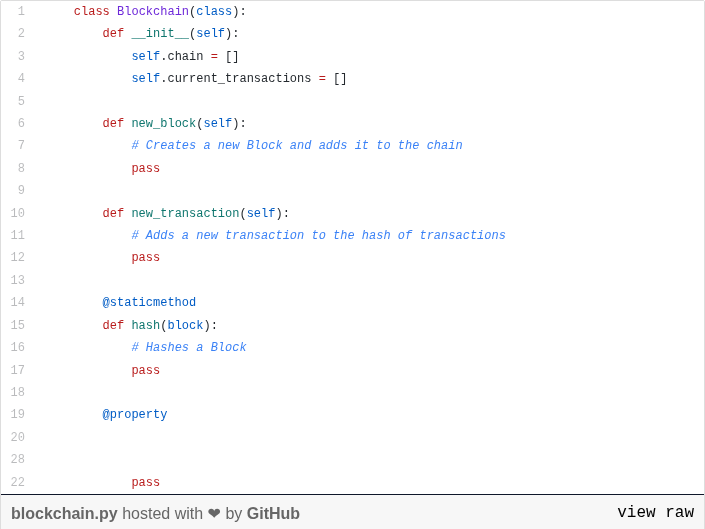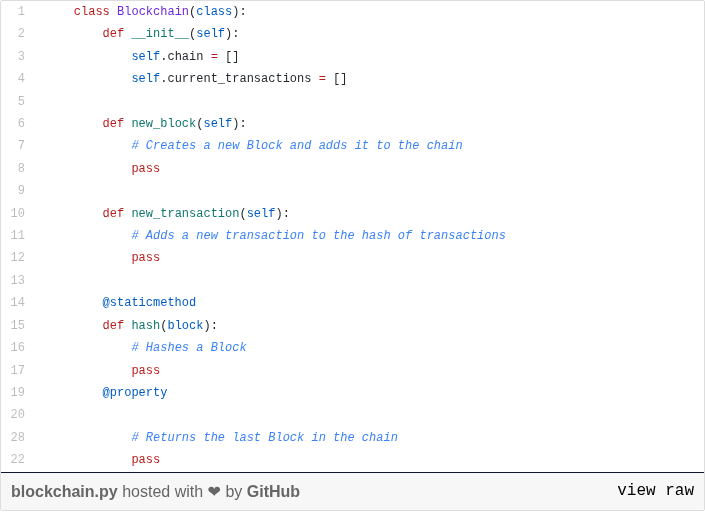--- a/index.html
+++ b/index.html
@@ -138,29 +138,32 @@
       </div>
       <div class="code-line">
         <div class="line-num">16</div>
         <div class="line-code"><span class="tok-plain">            </span><span class="tok-comment"># Hashes a Block</span></div>
       </div>
       <div class="code-line">
         <div class="line-num">17</div>
         <div class="line-code"><span class="tok-plain">            </span><span class="tok-kw">pass</span></div>
       </div>
       <div class="code-line">
+        <div class="line-num">18</div>
+        <div class="line-code"><span class="tok-plain"></span></div>
+      </div>
+      <div class="code-line">
         <div class="line-num">19</div>
         <div class="line-code"><span class="tok-plain">        </span><span class="tok-decor">@property</span></div>
       </div>
       <div class="code-line">
         <div class="line-num">20</div>
       </div>
       <div class="code-line">
         <div class="line-num">28</div>
-        <div class="line-code"><span class="tok-plain">            </span><span class="tok-comment"># Returns the last Block in the chain</span></div>
       </div>
       <div class="code-line">
         <div class="line-num">22</div>
         <div class="line-code"><span class="tok-plain">            </span><span class="tok-kw">pass</span></div>
       </div>
     </div>
   <div class="meta-bar">
     <span class="meta-left">
       <a href="#">blockchain.py</a><span class="hosted"> hosted with </span><span class="heart">❤</span><span class="hosted"> by </span><a href="#" class="github">GitHub</a>
     </span>

